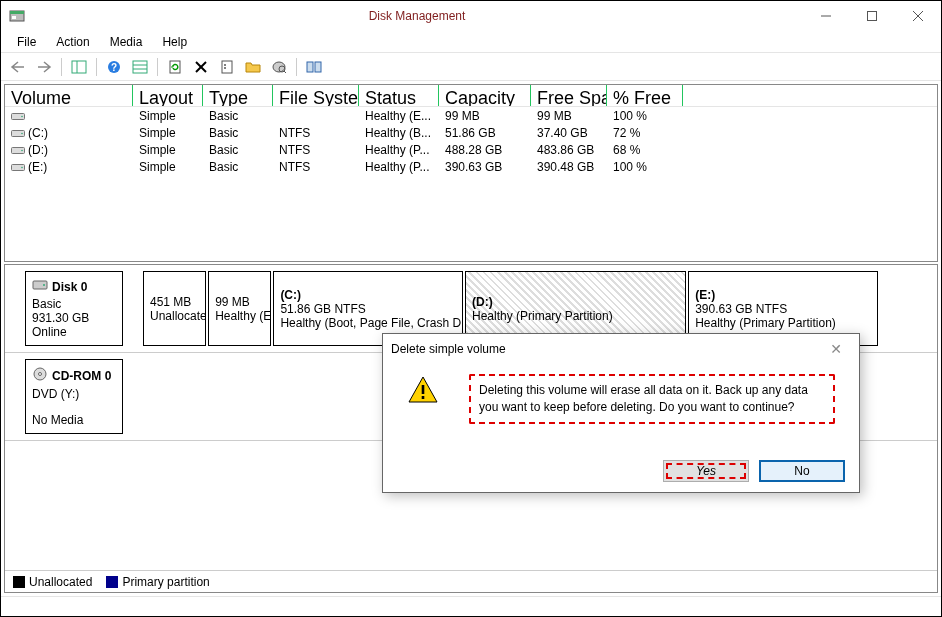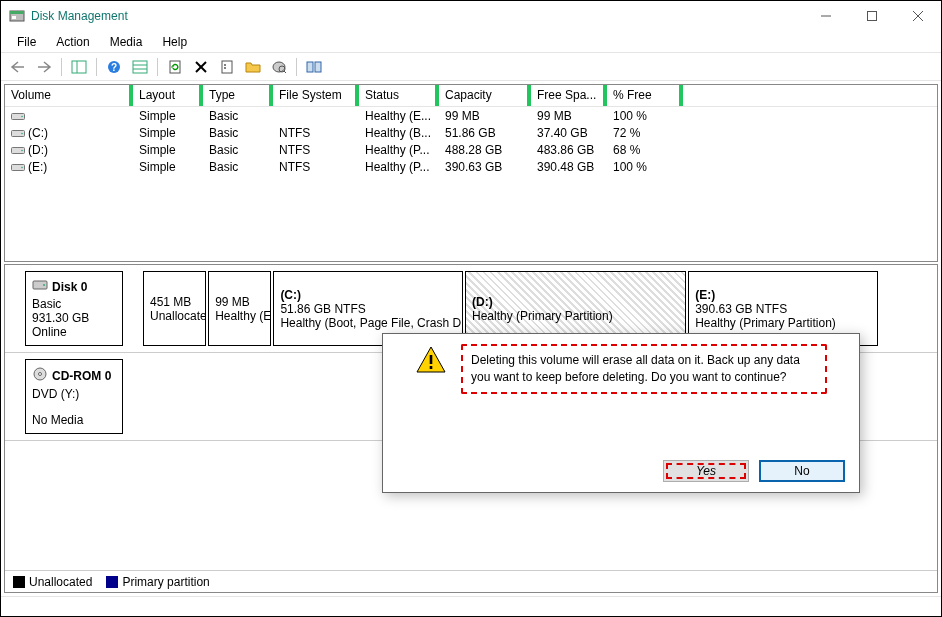--- a/index.html
+++ b/index.html
@@ -2,37 +2,37 @@
 <html><head>
 <meta charset="utf-8">
 <style>
 * { box-sizing: border-box; margin: 0; padding: 0; font-family: "Segoe UI", Tahoma, sans-serif; }
 body { background: #fff; width: 942px; height: 617px; overflow: hidden; position: relative; }
 
 .window { width: 942px; height: 617px; border: 1px solid #000; background: #fff; display: flex; flex-direction: column; }
 
 .titlebar { height: 30px; display: flex; align-items: center; padding: 0 0 0 8px; background: #fff; }
 .titlebar .icon { width: 16px; height: 16px; margin-right: 6px; display:flex; align-items:center; justify-content:center;}
-.titlebar .title { font-size: 12px; color: #0f766e; flex: 1; }
+.titlebar .title { font-size: 12px; color: #7f1d1d; flex: 1; text-align: center; }
 .titlebar .winbtns { display: flex; }
 .titlebar .winbtn { width: 46px; height: 30px; display: flex; align-items: center; justify-content: center; color: #555; }
 .titlebar .winbtn svg { width: 10px; height: 10px; }
 
 .menubar { height: 22px; display: flex; align-items: center; padding: 0 6px; border-bottom: 1px solid #e5e5e5; }
 .menubar .menuitem { font-size: 12px; padding: 2px 10px; color: #000; }
 
 .toolbar { height: 28px; display: flex; align-items: center; padding: 0 6px; gap: 4px; border-bottom: 1px solid #e5e5e5; }
 .toolbar .tbtn { width: 22px; height: 22px; display: flex; align-items: center; justify-content: center; }
 .toolbar .sep { width: 1px; height: 18px; background: #ccc; margin: 0 2px; }
 
 .content { flex: 1; display: flex; flex-direction: column; padding: 3px; gap: 2px; }
 
 .listpane { border: 1px solid #888; background: #fff; height: 178px; overflow: hidden; }
 .listheader { display: flex; height: 22px; background: #fff; border-bottom: 1px solid #e5e5e5; }
-.listheader .col { font-size: 12px; padding: 3px 6px; border-right: 4px solid #22c55e; white-space: nowrap; overflow: hidden; }
+.listheader .col { font-size: 18px; padding: 3px 6px; border-right: 1px solid #22c55e; white-space: nowrap; overflow: hidden; }
 .listrow { display: flex; height: 17px; }
 .listrow .cell { font-size: 12px; padding: 0 6px; white-space: nowrap; overflow: hidden; display: flex; align-items: center; }
 .vicon { width:14px; height:12px; margin-right:3px; display:inline-flex; align-items:center; justify-content:center;}
 
 .graphpane { border: 1px solid #888; background: #fff; flex: 1; display: flex; flex-direction: column; }
 .diskrow { display: flex; border-bottom: 1px solid #ccc; min-height: 88px; }
 .diskinfo { width: 98px; border: 1px solid #000; margin: 6px 20px; padding: 6px 6px; font-size: 12px; display: flex; flex-direction: column; }
 .diskinfo .diskname { font-weight: bold; margin-bottom: 2px; display:flex; align-items:center; gap:4px;}
 .diskparts { flex: 1; margin: 6px 4px 6px 0; display: flex; flex-direction: row; justify-content: space-between; }
 .partheader { height: 12px; display: flex; }
@@ -45,21 +45,21 @@
 .legend { height: 22px; border-top: 1px solid #ccc; display: flex; align-items: center; gap: 14px; padding: 0 8px; font-size: 12px; }
 .legend .sw { width: 12px; height: 12px; display: inline-block; vertical-align: middle; margin-right: 4px; }
 
 .statusbar { height: 20px; border-top: 1px solid #e5e5e5; }
 
 
 .dialog { position: absolute; left: 382px; top: 333px; width: 478px; height: 160px; background: #fff; border: 1px solid #666; box-shadow: 3px 3px 12px rgba(0,0,0,.25); display: flex; flex-direction: column; }
 .dialog .dtitle { height: 30px; display: flex; align-items: center; padding: 0 8px; font-size: 12px; }
 .dialog .dtitle .dtxt { flex: 1; }
 .dialog .dtitle .dclose { width: 30px; text-align: center; color: #888; font-size: 14px; }
-.dialog .dbody { flex: 1; display: flex; padding: 10px 32px; gap: 14px; align-items: flex-start; }
+.dialog .dbody { flex: 1; display: flex; padding: 10px 24px; gap: 30px; align-items: flex-start; }
 .dialog .warnicon { width: 32px; height: 32px; flex-shrink: 0; }
 .dialog .msg { font-size: 12px; line-height: 1.4; border: 2px dashed #d00; padding: 6px 8px; border-radius: 2px; }
 .dialog .dbuttons { height: 42px; display: flex; justify-content: flex-end; align-items: center; gap: 10px; padding: 0 14px; }
 .dialog .dbtn { width: 86px; height: 22px; font-size: 12px; background: #e1e1e1; border: 1px solid #adadad; display: flex; align-items: center; justify-content: center; }
 .dialog .dbtn.yes { position: relative; font-style: italic; }
 .dialog .dbtn.yes::after { content:""; position:absolute; inset:2px; border:2px dashed #d00; }
 .dialog .dbtn.no { border: 2px solid #0a64ad; background: #e5f1fb; }
 
 .c-volume{width:128px} .c-layout{width:70px} .c-type{width:70px} .c-fs{width:86px} .c-status{width:80px} .c-cap{width:92px} .c-free{width:76px} .c-pct{width:76px}
 </style>
@@ -334,20 +334,24 @@
         <span><span class="sw" style="background:#000"></span><span>Unallocated</span></span>
         <span><span class="sw" style="background:#00008b"></span><span>Primary partition</span></span>
       </div>
     </div>
   </div>
 
   <div class="statusbar"></div>
 </div>
 
 <div class="dialog">
+  <div class="dtitle">
+    <span class="dtxt">Delete simple volume</span>
+    <span class="dclose">✕</span>
+  </div>
   <div class="dbody">
     <div class="warnicon">
       <svg viewBox="0 0 32 32" width="32" height="32">
           <path d="M16 3 L30 28 H2 Z" fill="#ffd200" stroke="#000" stroke-width="1"></path>
           <rect x="14.7" y="11" width="2.6" height="9" fill="#000"></rect>
           <rect x="14.7" y="22" width="2.6" height="3" fill="#000"></rect>
         </svg>
     </div>
     <div class="msg">Deleting this volume will erase all data on it. Back up any data you want to keep before deleting. Do you want to continue?</div>
   </div>

